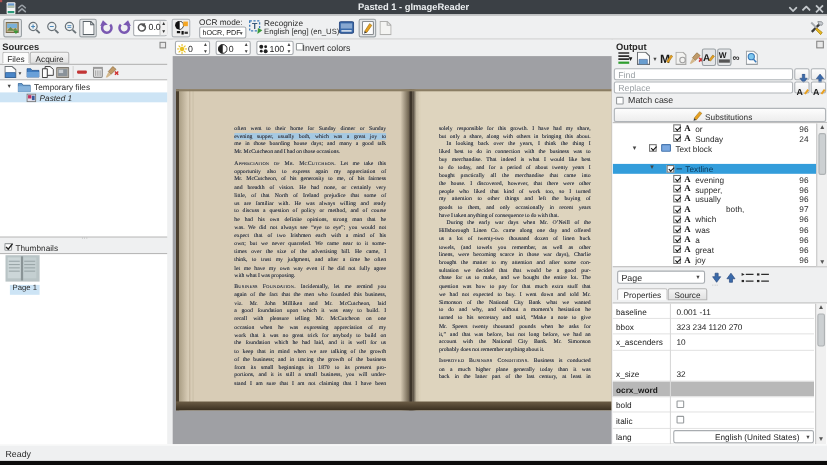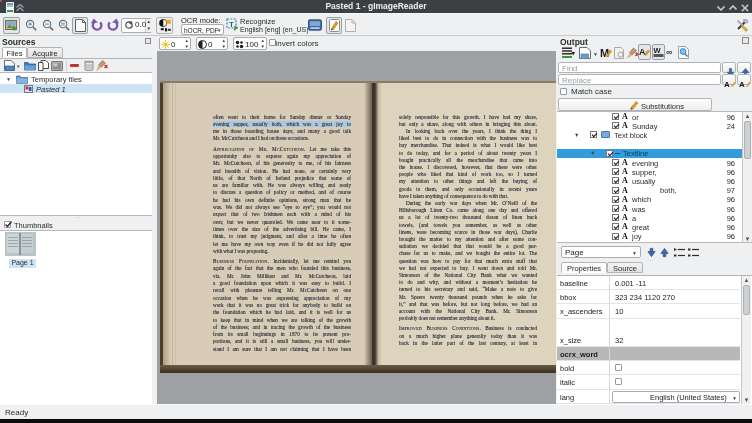--- a/index.html
+++ b/index.html
@@ -462,21 +462,21 @@
         <text x="0" y="8" font-size="8" font-weight="bold" fill="#1a1a1a">A</text>
         <path d="M7 7 L10 3 L11.5 4 L8.5 8 Z" fill="#e8a020"></path>
       </svg></div>
   <div class="btn" style="left:180px;top:38px;width:14px;height:11px;"><svg width="12" height="10" style="margin:1px 0 0 1px;" viewBox="0 0 12 10">
         <text x="0" y="8" font-size="8" font-weight="bold" fill="#1a1a1a">A</text>
         <path d="M7 7 L10 3 L11.5 4 L8.5 8 Z" fill="#e8a020"></path>
       </svg></div>
   <div class="chk" style="left:3px;top:52px;"></div>
   <div class="lbl8 abs" style="left:14px;top:51px;">Match case</div>
 
-  <div class="btn" style="left:1px;top:62px;width:154px;height:13px;">
+  <div class="btn" style="left:1px;top:62px;width:193px;height:13px;">
     <svg class="abs" style="left:70px;top:2px;" width="10" height="9" viewBox="0 0 10 9">
       <path d="M2 6.5 L7 0.5 L9 2 L4 8 Z" fill="#e8a020" stroke="#9a7010" stroke-width="0.5"></path>
       <path d="M2 6.5 L4 8 L1.5 8.8 Z" fill="#3a3a3a"></path>
     </svg>
     <div class="abs" style="left:82px;top:2.5px;font-size:7.5px;color:#2b2b2b;">Substitutions</div>
   </div>
 
   <div class="whitebox" id="otree" style="left:0px;top:75px;width:195px;height:132px;border-left:none;border-right:none;overflow:hidden;">
     <div class="trow" style="top:0px;">
         <span class="tchk" style="left:55px;"></span>

